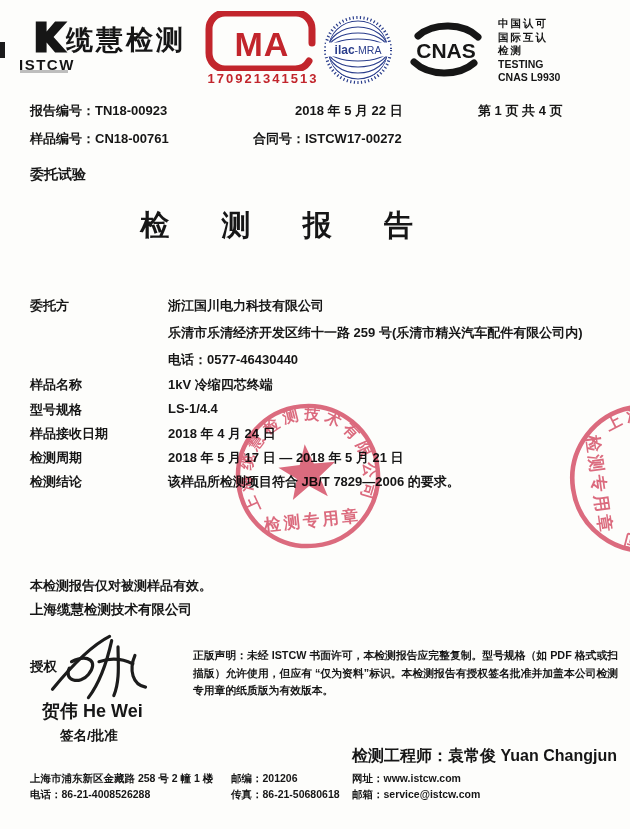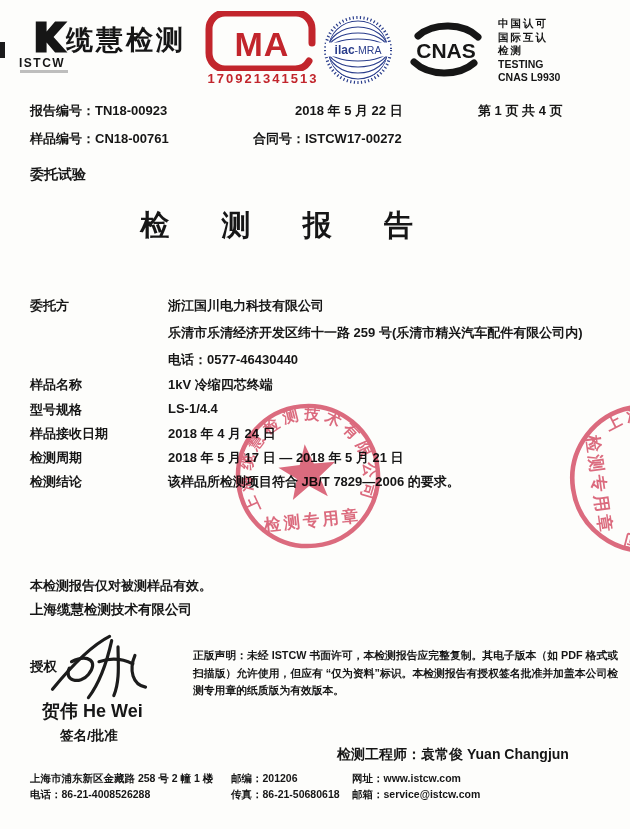--- a/index.html
+++ b/index.html
@@ -8,21 +8,21 @@
   *{margin:0;padding:0;box-sizing:border-box;}
   body{background:#e9e9e9;font-family:"Liberation Sans","DejaVu Sans",sans-serif;}
   .page{position:relative;width:630px;height:829px;background:#fdfdfb;overflow:hidden;
         color:var(--ink);font-weight:700;}
   .abs{position:absolute;}
   .txt{font-size:13px;color:var(--ink);white-space:nowrap;}
   .speck{left:0;top:42px;width:5px;height:16px;background:#1b1b1b;}
 
   
   .brand-cn{left:66px;top:22px;font-size:27px;font-weight:800;letter-spacing:3px;}
-  .istcw-acronym{left:19px;top:56px;font-size:12px;letter-spacing:1.5px;font-weight:800;}
+  .istcw-acronym{left:19px;top:56px;font-size:15px;letter-spacing:1.5px;font-weight:800;}
   .istcw-tagline{left:20px;top:70px;width:48px;height:3px;background:#8a8a8a;opacity:.55;}
   .cma-number{left:203px;top:71px;width:120px;text-align:center;font-size:13px;
               color:var(--cma_red);letter-spacing:2px;font-weight:800;}
   .cnas-text{left:498px;top:17px;font-size:10.5px;line-height:13.5px;font-weight:800;}
   .cnas-text .cnL{letter-spacing:2px;}
 
   
   .m-report{left:30px;top:102px;}
   .m-date{left:295px;top:102px;}
   .m-page{left:478px;top:102px;}
@@ -49,21 +49,21 @@
   .stamp text{font-family:"Liberation Serif","DejaVu Serif",serif;font-weight:700;}
 
   
   .validity{left:30px;top:577px;}
   .company-line{left:30px;top:601px;font-size:13.5px;}
   .auth-line{left:30px;top:622px;font-size:13.5px;margin-top:36px;}
   .disclaimer{left:193px;top:647px;width:425px;font-size:10.8px;line-height:17.5px;
               text-align:justify;white-space:normal;font-weight:700;}
   .approver{left:42px;top:699px;font-size:18px;}
   .sign-label{left:60px;top:727px;font-size:13.5px;}
-  .engineer{right:7px;top:746px;width:340px;text-align:center;font-size:14px;}
+  .engineer{right:13px;top:746px;width:340px;text-align:right;font-size:16px;}
 
   
   .footer-col{top:770px;font-size:10.5px;line-height:16px;font-weight:700;}
   .fc1{left:30px;} .fc2{left:231px;} .fc3{left:352px;}
 </style>
 </head>
 <body>
 
 <div class="page">
 
@@ -157,21 +157,21 @@
     <g fill="none" stroke="#1c1c1c" stroke-width="3" stroke-linecap="round">
       <path d="M6,56 C24,34 44,14 60,6"></path>
       <path d="M24,30 C40,22 50,30 40,42 C32,52 16,48 22,36"></path>
       <path d="M62,10 C58,28 52,48 40,64"></path>
       <path d="M50,30 C62,26 74,28 82,32"></path>
       <path d="M68,16 C68,30 70,48 64,62"></path>
       <path d="M84,24 C78,38 82,52 94,54"></path>
     </g>
   </svg>
 
-  <div class="abs disclaimer">正版声明：未经 ISTCW 书面许可，本检测报告应完整复制。其电子版本（如 PDF 格式或扫描版）允许使用，但应有 “仅为资料”标识。本检测报告有授权签名批准并加盖本公司检测专用章的纸质版为有效版本。</div>
+  <div class="abs disclaimer">正版声明：未经 ISTCW 书面许可，本检测报告应完整复制。型号规格（如 PDF 格式或扫描版）允许使用，但应有 “仅为资料”标识。本检测报告有授权签名批准并加盖本公司检测专用章的纸质版为有效版本。</div>
   <div class="abs txt approver">贺伟  He Wei</div>
   <div class="abs txt sign-label">签名/批准</div>
   <div class="abs txt engineer">检测工程师：袁常俊 Yuan  Changjun</div>
 
   <div class="abs footer-col fc1">
     <div>上海市浦东新区金藏路 258 号 2 幢 1 楼</div>
     <div>电话：86-21-4008526288</div>
   </div>
   <div class="abs footer-col fc2">
     <div>邮编：201206</div>

